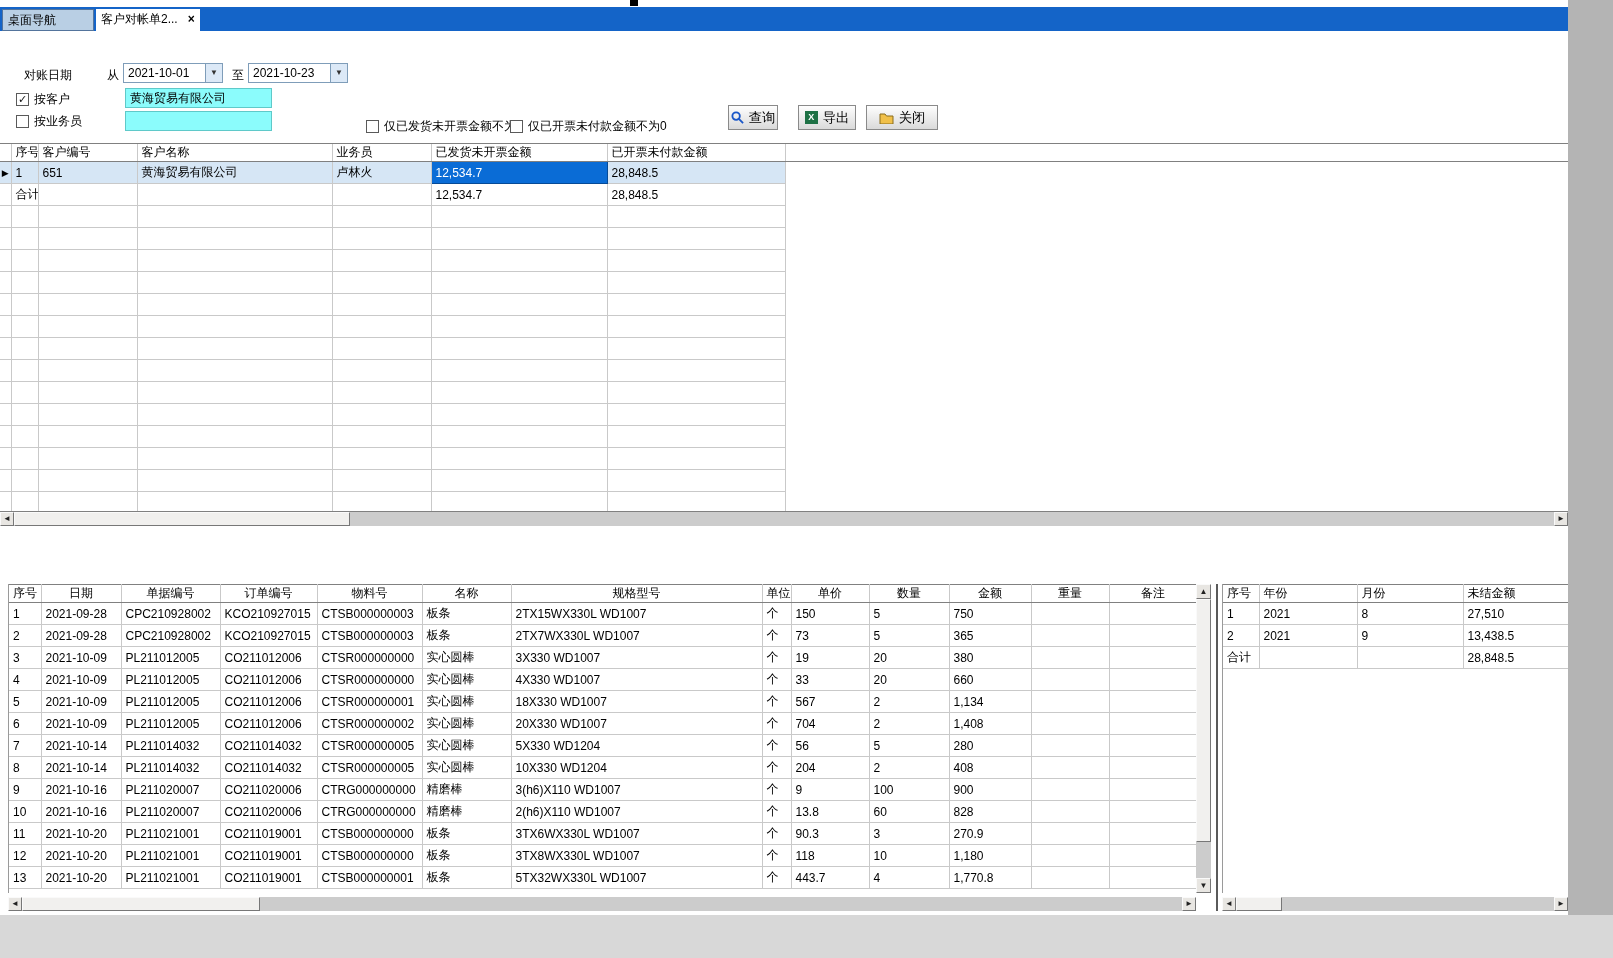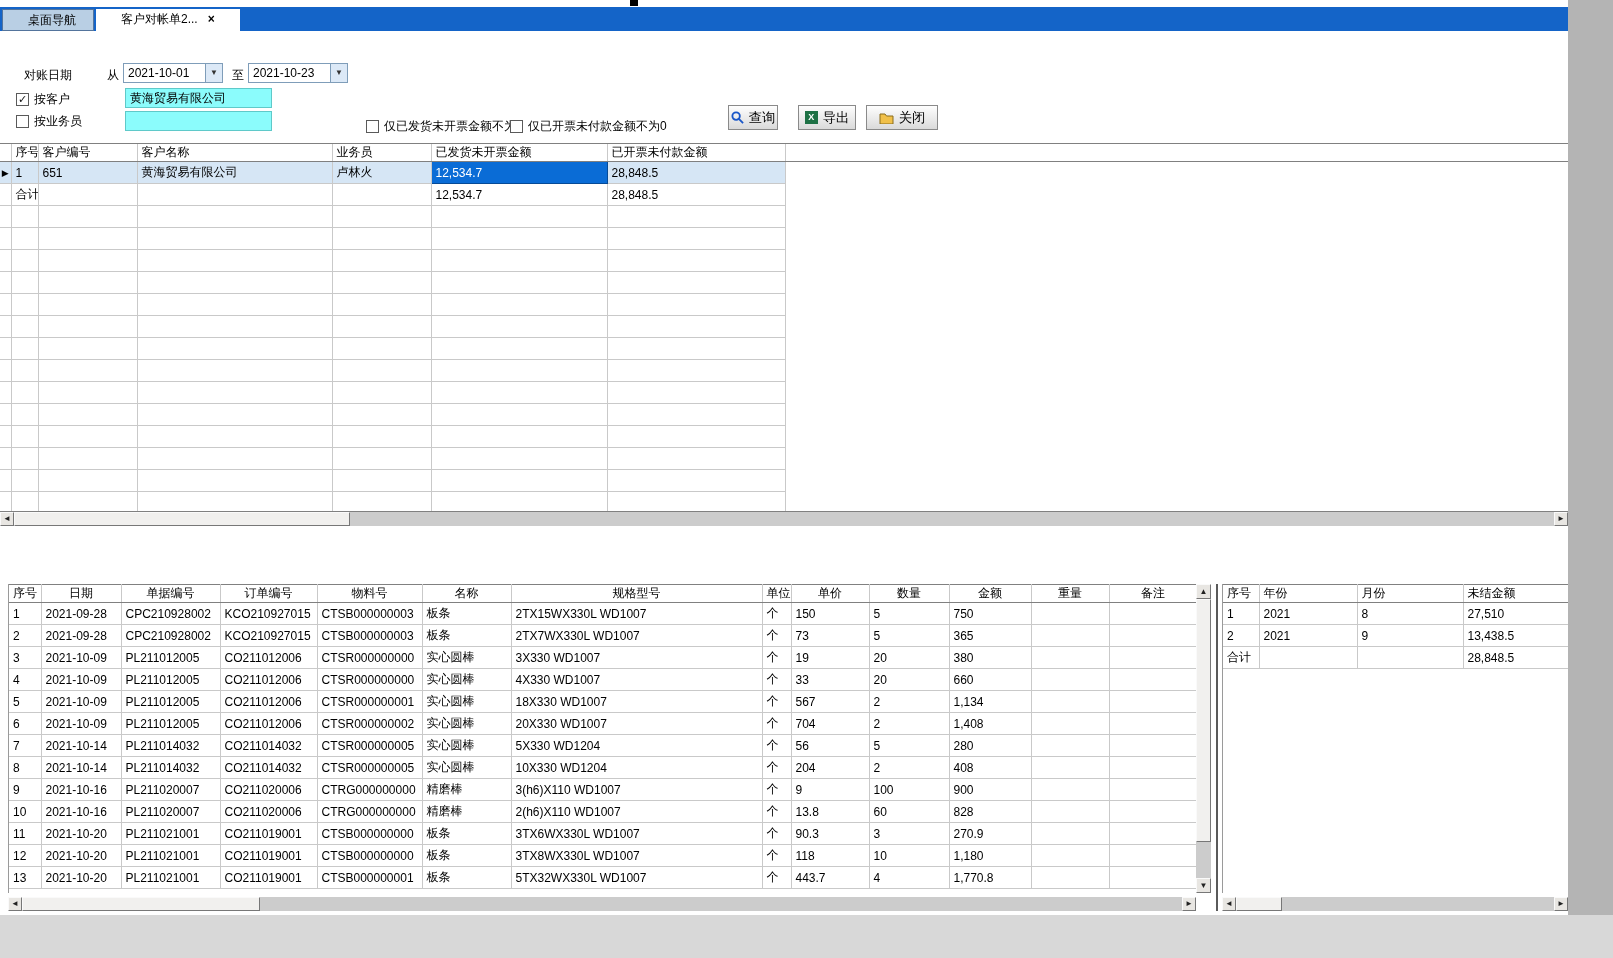--- a/index.html
+++ b/index.html
@@ -7,23 +7,23 @@
   body {
     font-family:"Liberation Sans","DejaVu Sans",sans-serif;
     font-size:12px; color:#000; background:#b4b4b4; position:relative;
   }
   #app { position:absolute; left:0; top:0; width:1568px; height:915px; background:#fff; }
   #bottom-strip { position:absolute; left:0; top:915px; width:1613px; height:43px; background:#d8d8d8; }
   #top-artifact { position:absolute; left:630px; top:0; width:8px; height:6px; background:#000; }
 
   
   .tabbar { position:absolute; left:0; top:7px; width:1568px; height:24px; background:#1464c8; }
-  .tab { position:absolute; top:2px; height:22px; line-height:20px; padding:0 25px; white-space:nowrap; }
+  .tab { position:absolute; top:2px; height:22px; line-height:20px; padding:0 5px; white-space:nowrap; }
   .tab-inactive { left:2px; width:92px; background:#b9cfe4; border:1px solid #53749c; }
-  .tab-active { left:96px; min-width:104px; background:#ffffff;text-align:right; }
+  .tab-active { left:96px; min-width:104px; background:#ffffff; }
   .tab-close { margin-left:10px; font-weight:bold; font-size:12px; }
 
   
   #filters { position:absolute; left:0; top:31px; width:1568px; height:112px; background:#fff; }
   .flabel { position:absolute; height:16px; line-height:16px; white-space:nowrap; }
   .combo { position:absolute; height:20px; background:#fff; border:1px solid #7f9db9; display:flex; align-items:center; }
   .combo-value { flex:1; padding-left:4px; line-height:18px; }
   .combo-btn { width:17px; height:18px; background:#dce9f7; border-left:1px solid #7f9db9; font-size:8px; line-height:18px; text-align:center; color:#333; }
   .cyan { position:absolute; height:20px; background:#8bfcfc; border:1px solid #5fc9c9; padding-left:4px; line-height:18px; white-space:nowrap; overflow:hidden; }
   .chk { position:absolute; display:flex; align-items:center; gap:5px; height:16px; white-space:nowrap; }

